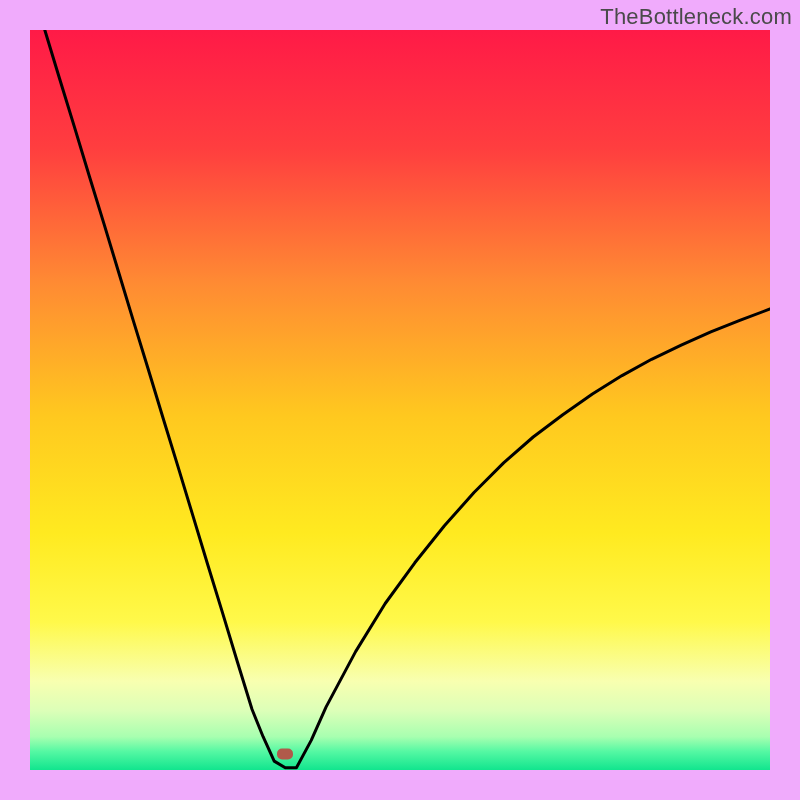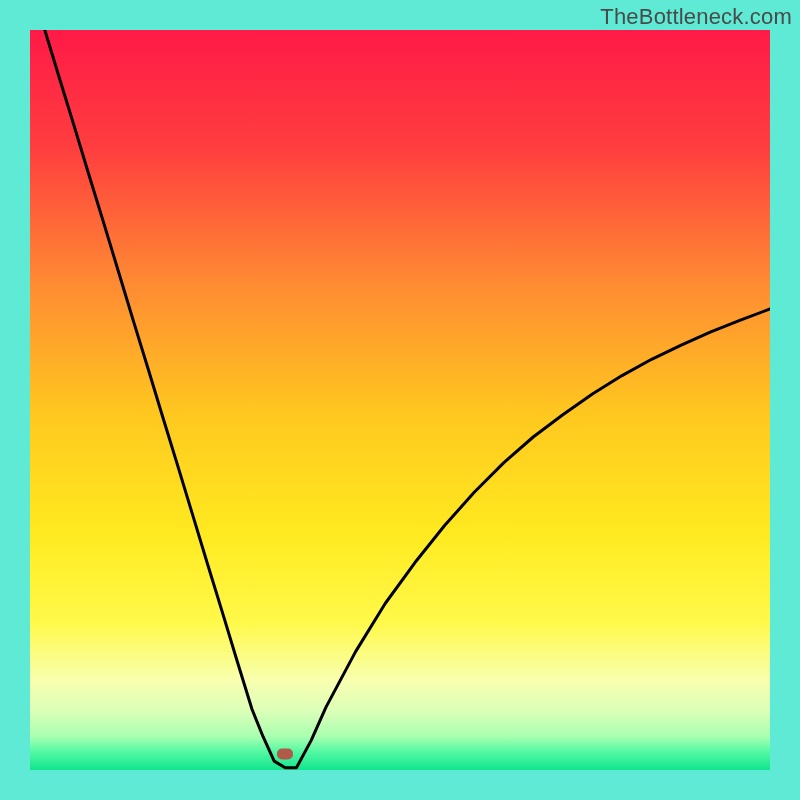--- a/index.html
+++ b/index.html
@@ -10,21 +10,21 @@
     background: #000;
     overflow: hidden;
     font-family: Arial, Helvetica, sans-serif;
   }
   .frame {
     position: absolute;
     left: 0;
     top: 0;
     width: 800px;
     height: 800px;
-    background: #5eead4;
+    background: #f0abfc;
   }
   .plot-area {
     position: absolute;
     left: 30px;
     top: 30px;
     width: 740px;
     height: 740px;
     overflow: hidden;
   }
   .gradient {

